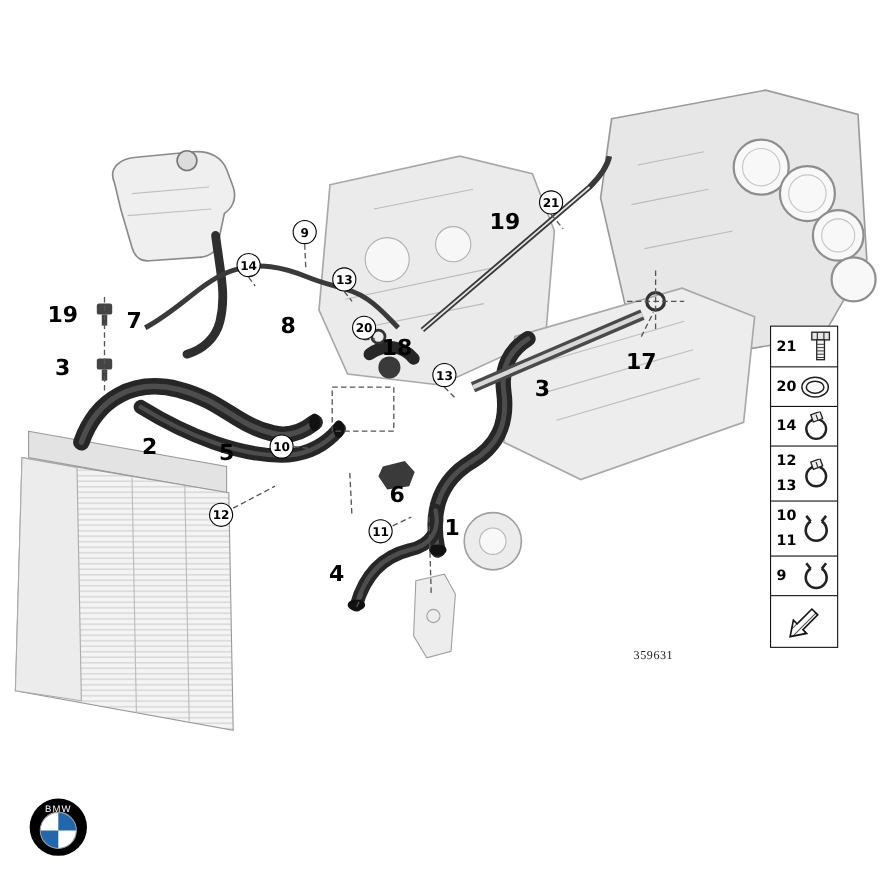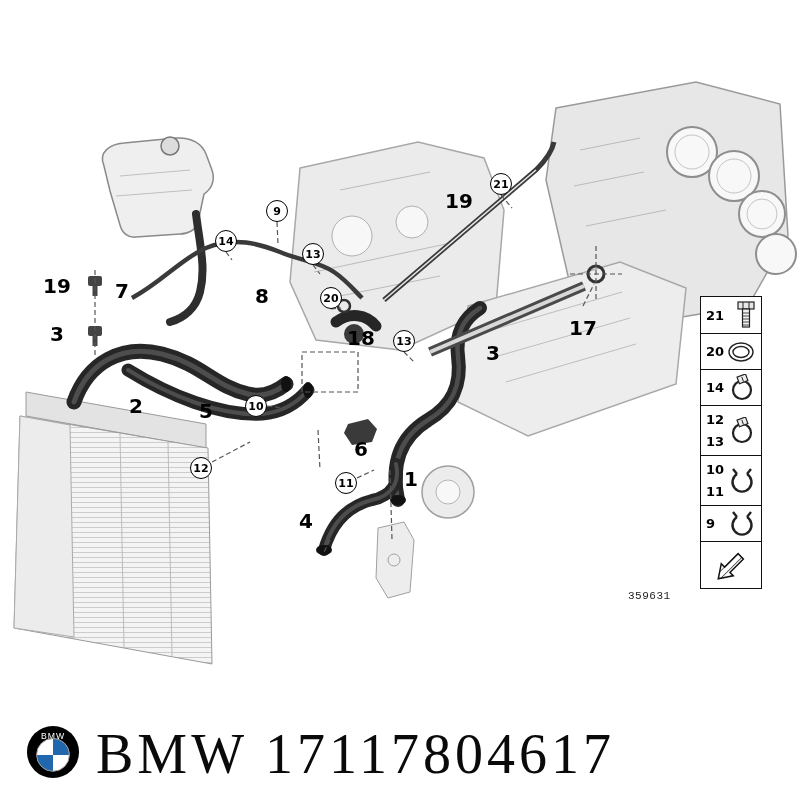--- a/index.html
+++ b/index.html
@@ -25,22 +25,22 @@
     display:flex; align-items:center; justify-content:space-between;
     padding:3px 5px; border-bottom:1px solid #111; min-height:36px;
   }
   .legend-row:last-child { border-bottom:none; min-height:46px; }
   .legend-row.no-labels { justify-content:center; }
   .legend-row.two-labels { min-height:50px; }
   .legend-labels { font-weight:bold; font-size:13px; display:flex; flex-direction:column; gap:9px; line-height:1; }
   .legend-icon { display:flex; align-items:center; justify-content:center; }
 
   .diagram-number {
-    position:absolute; left:628px; top:590px; font-size:11px; color:#222;
-    letter-spacing:0.5px; font-family:Liberation Mono, monospace; z-index:4;
+    position:absolute; left:576px; top:590px; font-size:11px; color:#222;
+    letter-spacing:0.5px; font-family:Liberation Serif, serif; z-index:4;
   }
 
   .branding {
     position:absolute; left:0; bottom:8px; width:644px; height:76px;
     display:flex; align-items:center; padding-left:26px; gap:16px;
   }
   .part-text {
     font-family:"Liberation Serif", serif; font-size:56px; color:#0a0a0a;
     letter-spacing:4px; white-space:nowrap; line-height:1;
   }
@@ -174,21 +174,21 @@
 
     <div id="callout-layer">
         <div class="callout plain" style="left: 57px; top: 286px;">19</div>
         <div class="callout plain" style="left: 57px; top: 334px;">3</div>
         <div class="callout plain" style="left: 122px; top: 291px;">7</div>
         <div class="callout circle" style="left: 226px; top: 241px;">14</div>
         <div class="callout circle" style="left: 277px; top: 211px;">9</div>
         <div class="callout circle" style="left: 313px; top: 254px;">13</div>
         <div class="callout plain" style="left: 262px; top: 296px;">8</div>
         <div class="callout circle" style="left: 331px; top: 298px;">20</div>
-        <div class="callout plain" style="left: 361px; top: 338px;">18</div>
+        <div class="callout plain" style="left: 361px; top: 316px;">18</div>
         <div class="callout circle" style="left: 404px; top: 341px;">13</div>
         <div class="callout plain" style="left: 459px; top: 201px;">19</div>
         <div class="callout circle" style="left: 501px; top: 184px;">21</div>
         <div class="callout plain" style="left: 583px; top: 316px; margin-top: 12px;">17</div>
         <div class="callout plain" style="left: 493px; top: 353px;">3</div>
         <div class="callout plain" style="left: 136px; top: 406px;">2</div>
         <div class="callout plain" style="left: 206px; top: 411px;">5</div>
         <div class="callout circle" style="left: 256px; top: 406px;">10</div>
         <div class="callout circle" style="left: 201px; top: 468px;">12</div>
         <div class="callout circle" style="left: 346px; top: 483px;">11</div>
@@ -293,19 +293,15 @@
     <span>
       <svg width="54" height="54" viewBox="0 0 56 56">
         <circle cx="28" cy="28" r="27" fill="#000000"></circle>
         <text x="28" y="14" fill="#ffffff" font-size="9" text-anchor="middle" font-family="Liberation Sans, sans-serif" letter-spacing="1">BMW</text>
         <circle cx="28" cy="31" r="17" fill="#ffffff"></circle>
         <path d="M28 14 A17 17 0 0 1 45 31 L28 31 Z" fill="#2167ae"></path>
         <path d="M28 48 A17 17 0 0 1 11 31 L28 31 Z" fill="#2167ae"></path>
         <circle cx="28" cy="31" r="17" fill="none" stroke="#9a9a9a" stroke-width="1"></circle>
       </svg>
     </span>
-    <span class="part-text">
-      <span>BMW</span>
-      <span>17117804617</span>
-    </span>
   </div>
 
 </div>
 
 </body></html>

